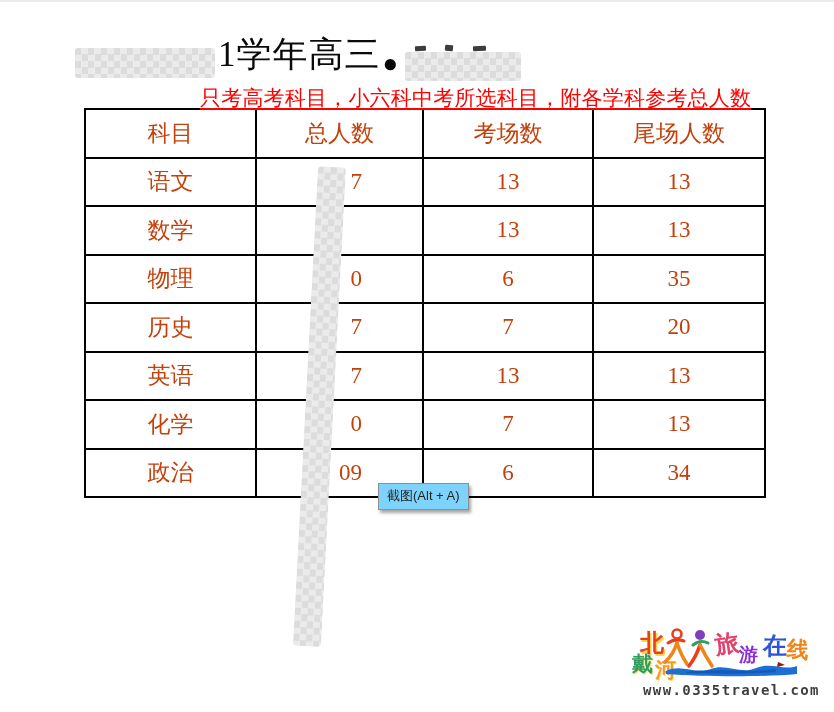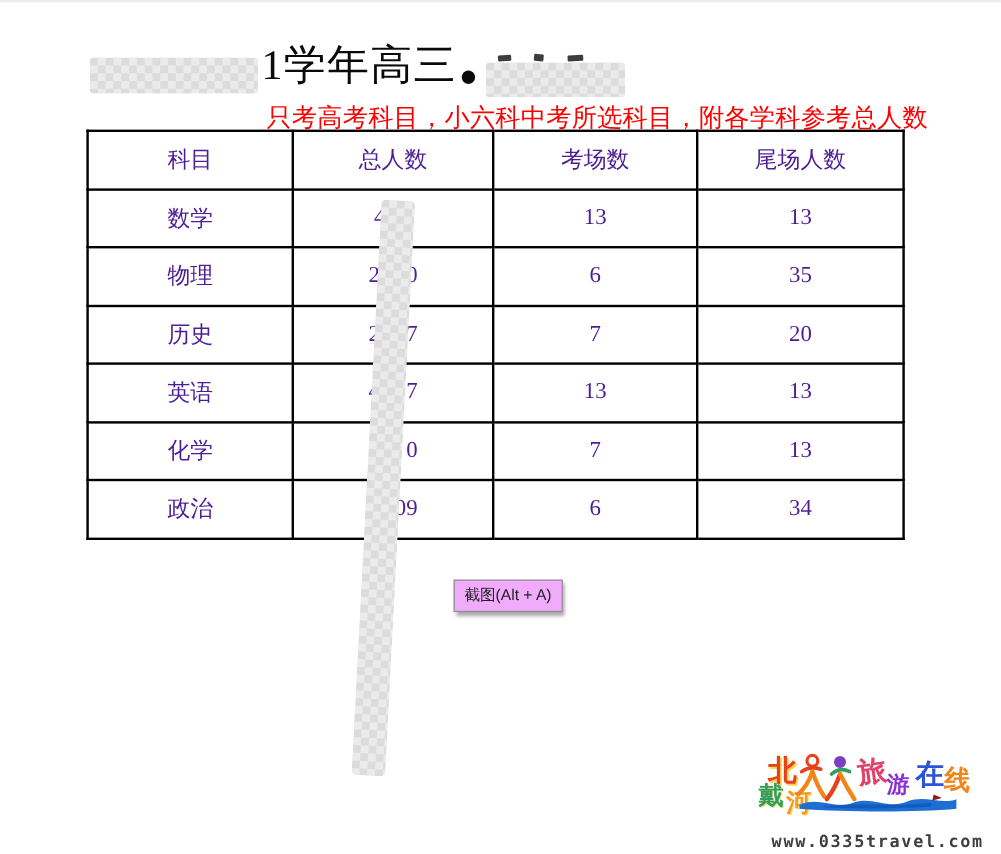--- a/index.html
+++ b/index.html
@@ -25,69 +25,69 @@
   .blur-title-prefix{width:140px;height:30px;margin-right:3px;}
   .blur-title-mid{width:116px;height:29px;margin:0 4px;position:relative;top:3px;}
   .frag{position:absolute;background:#3d3d3d;border-radius:1px;}
   .frag.f1{left:10px;top:-6px;width:11px;height:5px;transform:rotate(-4deg);}
   .frag.f2{left:40px;top:-7px;width:8px;height:6px;transform:rotate(6deg);}
   .frag.f3{left:68px;top:-6px;width:13px;height:5px;transform:rotate(-3deg);}
   .title-dot{margin:0 2px;font-size:26px;position:relative;top:1px;}
 
   
   .subtitle{
-    position:absolute;left:222px;top:84px;z-index:2;
+    position:absolute;left:200px;top:84px;z-index:2;
     font-family:"Liberation Sans","DejaVu Sans",sans-serif;
     font-size:21px;letter-spacing:0.2px;
-    text-underline-offset:3px;
+    text-decoration:underline;text-underline-offset:3px;
     white-space:nowrap;
   }
 
   
   table.stats{
-    position:absolute;left:72px;top:108px;z-index:1;
+    position:absolute;left:84px;top:108px;z-index:1;
     border-collapse:collapse;table-layout:fixed;
-    font-size:19px;color:#4c1d95;
+    font-size:23px;color:#c2410c;
   }
   table.stats th,table.stats td{
     border:2px solid #000;text-align:center;vertical-align:middle;
     height:46.5px;padding:0;font-weight:normal;overflow:hidden;
   }
   .tot{display:inline-flex;align-items:baseline;}
   .gap{display:inline-block;width:22px;}
 
   
   .strip{
     position:absolute;left:318px;top:167px;width:28px;height:480px;
     transform:rotate(3deg);transform-origin:50% 0;
     z-index:5;border-radius:4px;
   }
 
   
   .tooltip{
     position:absolute;left:378px;top:483px;z-index:9;
-    background:#f0abfc;border:1px solid #8f8f8f;
+    background:#7dd3fc;border:1px solid #8f8f8f;
     box-shadow:2px 3px 3px rgba(0,0,0,0.35);
     font-family:"Liberation Sans","DejaVu Sans",sans-serif;
     font-size:13px;color:#222;padding:3px 8px 4px 8px;white-space:nowrap;
   }
 
   
   .logo{position:absolute;left:628px;top:626px;width:206px;height:86px;z-index:3;
         font-family:"Liberation Sans","DejaVu Sans",sans-serif;}
   .logo span{position:absolute;font-weight:bold;line-height:1;}
   .lg-bei{left:12px;top:5px;font-size:24px;text-shadow:1.5px 1.5px 0 #ffd24a;}
   .lg-dai{left:4px;top:27px;font-size:21px;text-shadow:1px 1px 0 #ffe27a;}
   .lg-he{left:27px;top:33px;font-size:21px;text-shadow:-1px -1px 0 #ffffff,1px 1px 0 #ffe27a;}
   .lg-lv{left:87px;top:6px;font-size:24px;transform:rotate(-8deg);}
   .lg-you{left:111px;top:19px;font-size:19px;}
   .lg-zai{left:135px;top:8px;font-size:24px;}
   .lg-xian{left:159px;top:13px;font-size:22px;transform:rotate(6deg);}
   .lg-url{left:15px;top:57px;font-size:14px;letter-spacing:1.4px;color:#3f3f3f;
-          font-family:"DejaVu Sans Mono","Liberation Mono",monospace;margin-top:12px;}
+          font-family:"DejaVu Sans Mono","Liberation Mono",monospace;}
   .lg-runners{position:absolute;left:34px;top:0;}
   .lg-wave{position:absolute;left:38px;top:34px;}
 </style>
 </head>
 <body>
 
 <div class="top-edge"></div>
 
 <div class="title-row">
   <div class="mosaic blur-title-prefix"></div>
@@ -112,20 +112,30 @@
   <thead>
     <tr>
       <th>科目</th>
       <th>总人数</th>
       <th>考场数</th>
       <th>尾场人数</th>
     </tr>
   </thead>
   <tbody>
     <tr>
+      <td>语文</td>
+      <td><span class="tot">
+            <span>4</span>
+            <span class="gap"></span>
+            <span>7</span>
+          </span></td>
+      <td>13</td>
+      <td>13</td>
+    </tr>
+    <tr>
       <td>数学</td>
       <td><span class="tot">
             <span>4</span>
             <span class="gap"></span>
             <span></span>
           </span></td>
       <td>13</td>
       <td>13</td>
     </tr>
     <tr>

